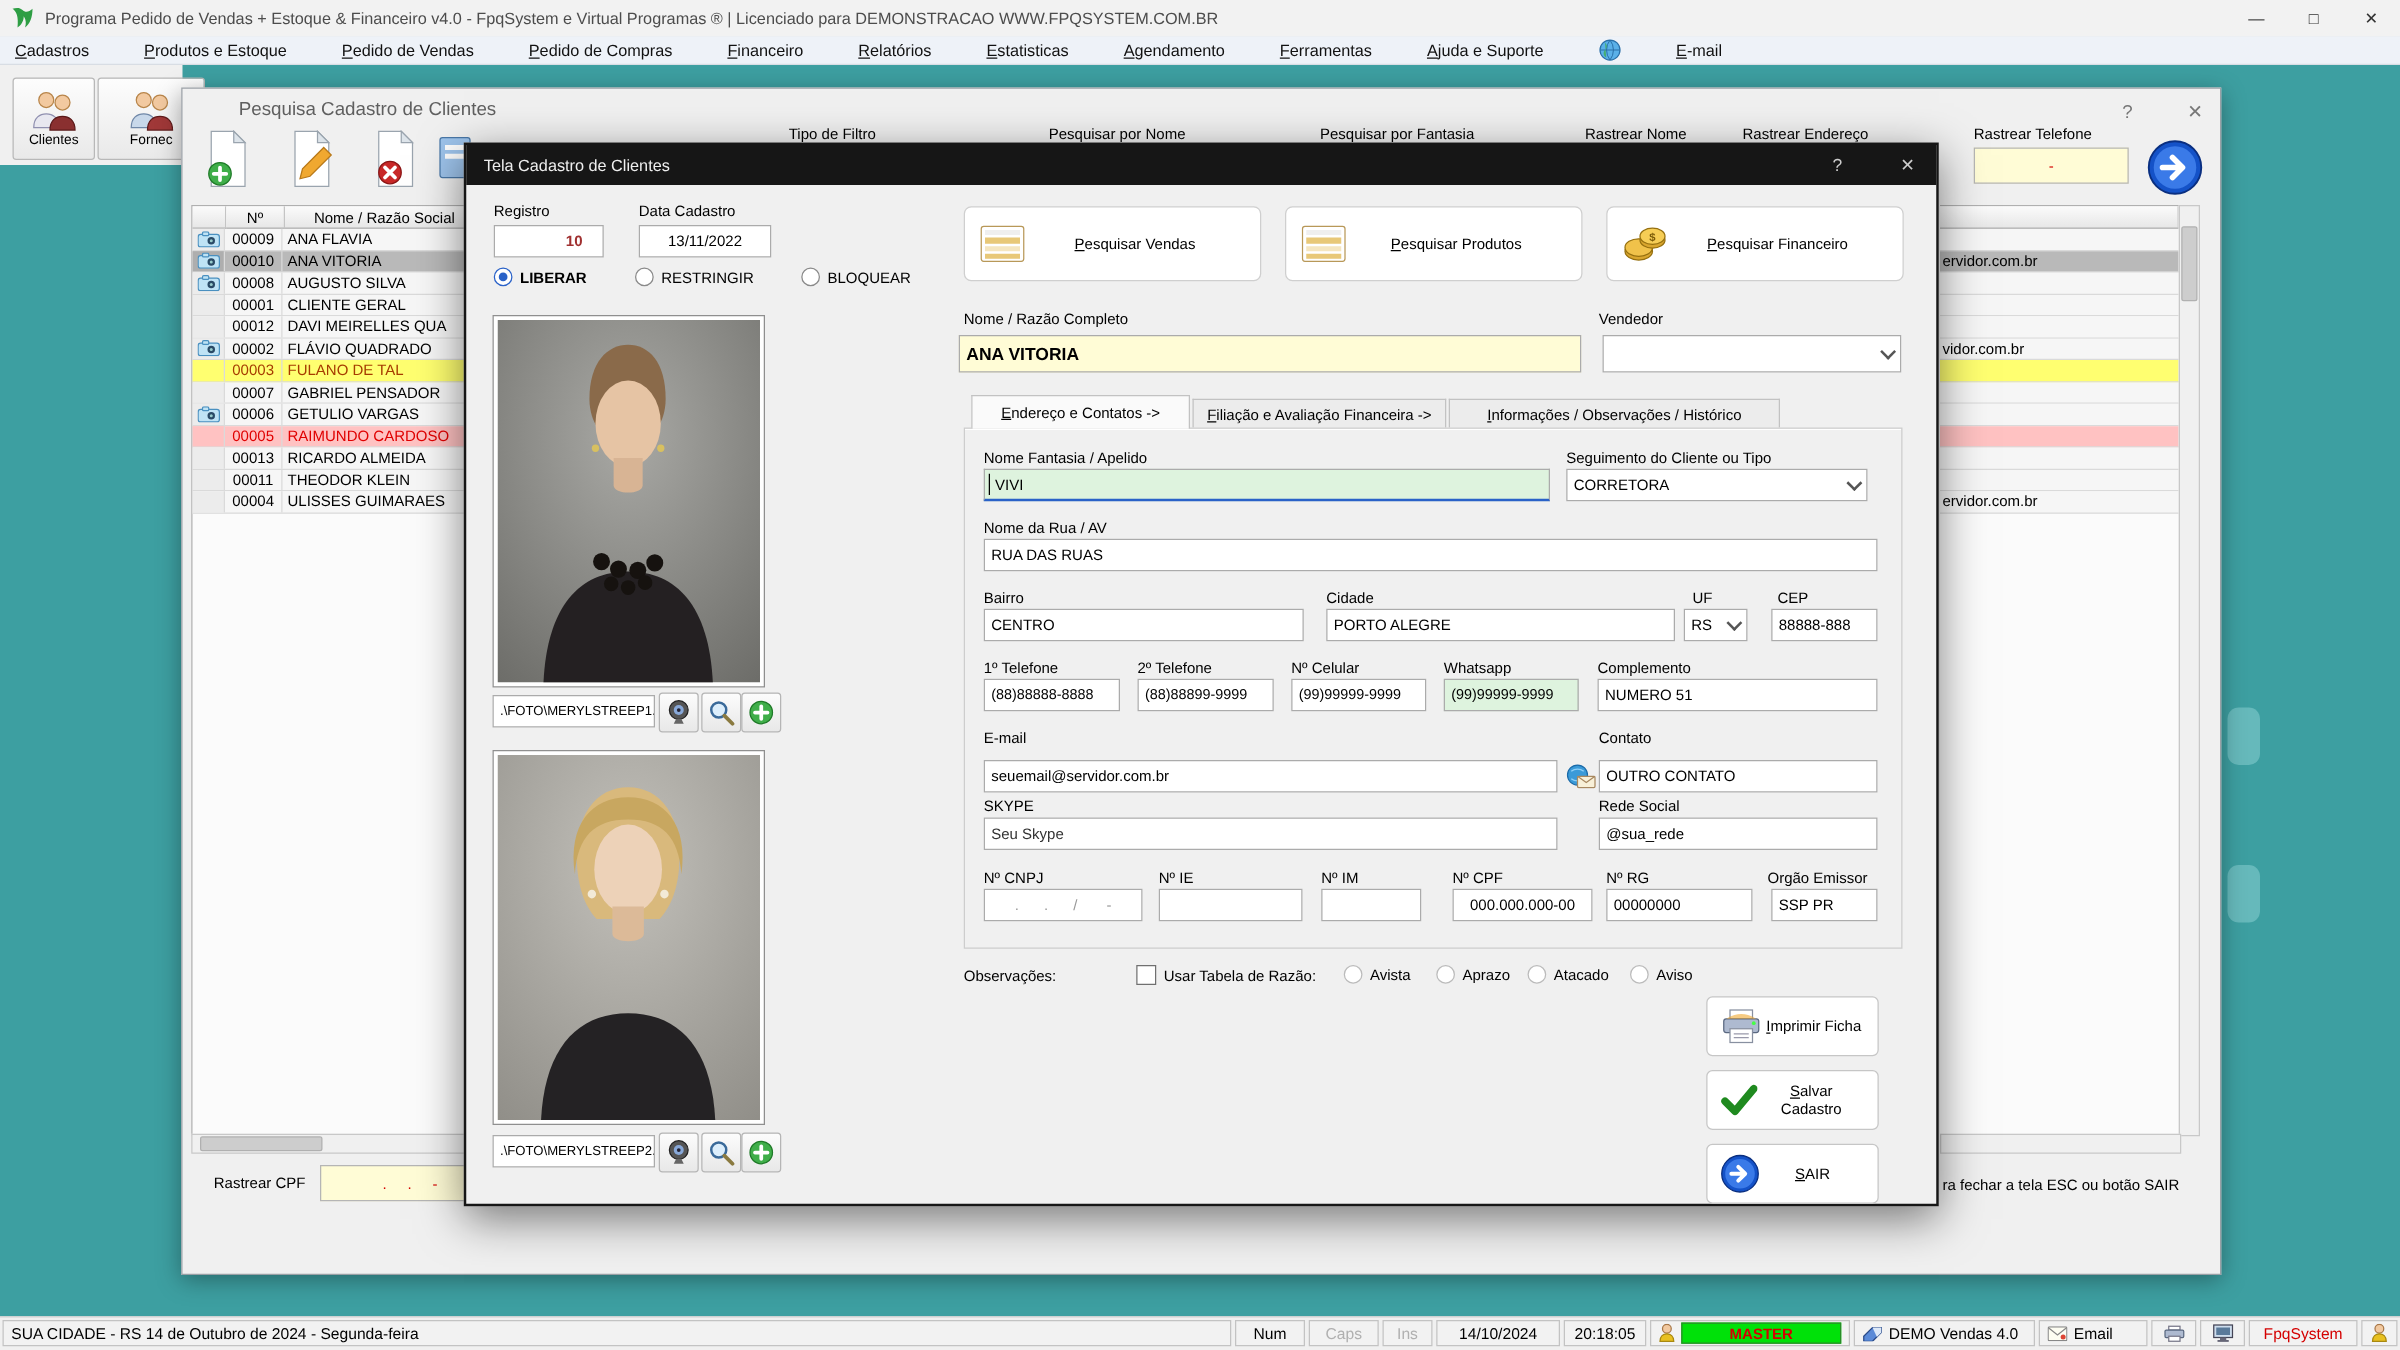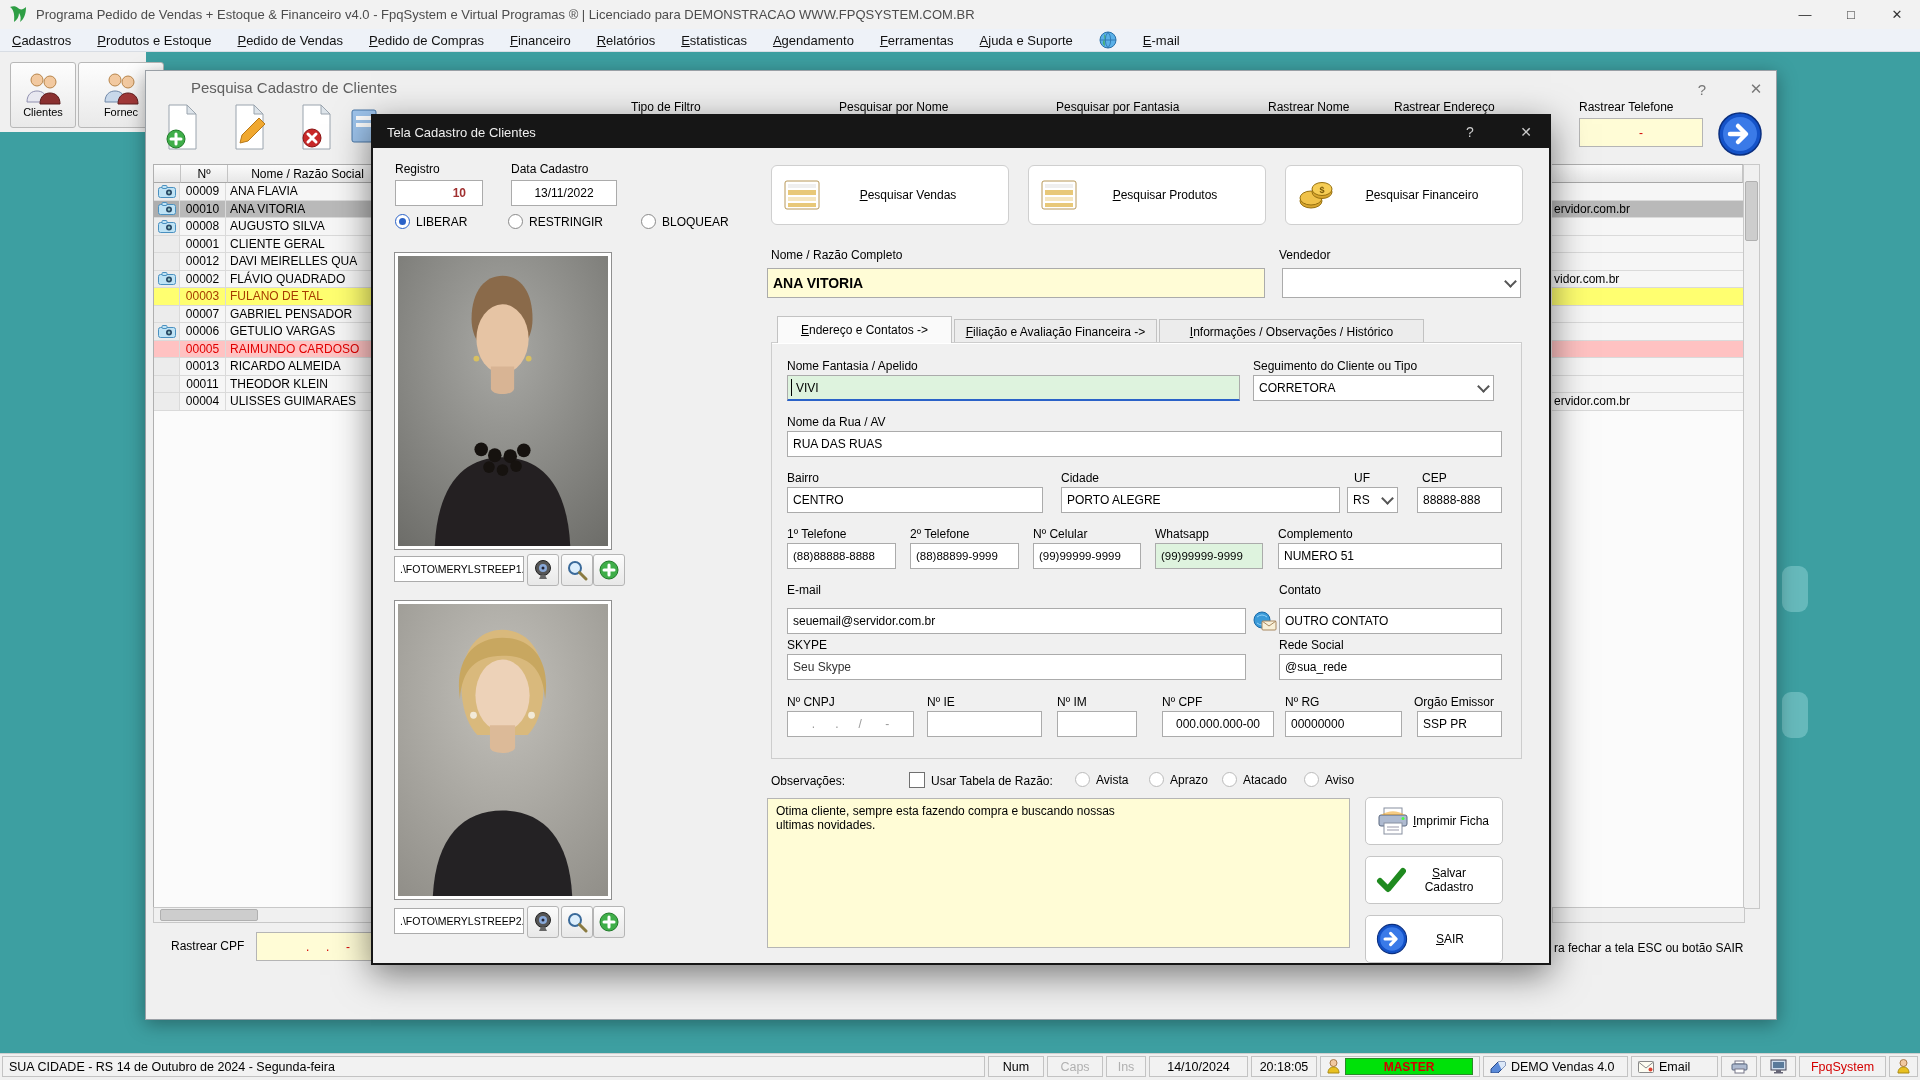--- a/index.html
+++ b/index.html
@@ -7,21 +7,21 @@
        font-family:"Liberation Sans",sans-serif;overflow:hidden;color:#000}
   .u1{display:inline-block}
   .u1::first-letter{text-decoration:underline}
   
   #titlebar{position:absolute;left:0;top:0;width:1920px;height:29px;background:#f2f2f2;
             border-bottom:1px solid #e3e3e3;display:flex;align-items:center}
   #titlebar .ttl{font-size:13px;color:#4c4c4c;margin-left:8px;white-space:nowrap}
   .winctl{width:46px;height:29px;display:flex;align-items:center;justify-content:center;
           font-size:13px;color:#333}
   #menubar{position:absolute;left:0;top:29px;width:1920px;height:23px;background:#eef2f8;
-           border-bottom:1px solid #d8dde4;display:flex;align-items:center;gap:26px;padding-left:12px;box-sizing:border-box}
+           border-bottom:1px solid #d8dde4;display:flex;align-items:center;gap:44px;padding-left:12px;box-sizing:border-box}
   #menubar .mi{font-size:13px;color:#111;white-space:nowrap;cursor:default}
   
   #toolstrip{position:absolute;left:0;top:52px;width:146px;height:80px;background:#f0f0f0}
   .toolbtn{position:absolute;top:10px;height:64px;background:linear-gradient(#fdfdfd,#e9e9e9);
            border:1px solid #b8b8b8;border-radius:3px;display:flex;flex-direction:column;
            align-items:center;justify-content:center;font-size:11px;overflow:hidden}
   
   #swin{position:absolute;left:145px;top:70px;width:1630px;height:948px;background:#f0f0f0;
         border:1px solid #9aa0a6;box-shadow:0 4px 18px rgba(0,0,0,.35)}
   #swin .wtitle{position:absolute;left:45px;top:8px;font-size:15px;color:#5f5f5f}
@@ -365,21 +365,21 @@
   <div class="dbtn" style="left:1084px">?</div>
   <div class="dbtn" style="left:1140px">✕</div>
 
   <span class="lbl" style="left:22px;top:46px">Registro</span>
   <div class="fld" style="left:22px;top:64px;width:88px;height:26px;justify-content:flex-end;padding-right:16px;color:#a03030;font-weight:bold">10</div>
   <span class="lbl" style="left:138px;top:46px">Data Cadastro</span>
   <div class="fld center" style="left:138px;top:64px;width:106px;height:26px">13/11/2022</div>
 
   <div class="rgrp" style="left:22px;top:98px">
     <span class="radio sel"></span>
-    <span style="font-weight:normal">LIBERAR</span>
+    <span style="font-weight:bold">LIBERAR</span>
   </div>
   <div class="rgrp" style="left:135px;top:98px">
     <span class="radio"></span>
     <span>RESTRINGIR</span>
   </div>
   <div class="rgrp" style="left:268px;top:98px">
     <span class="radio"></span>
     <span>BLOQUEAR</span>
   </div>
 
@@ -602,22 +602,20 @@
     <span>Aprazo</span>
   </div>
   <div class="rgrp dis" style="left:849px;top:656px">
     <span class="radio dis"></span>
     <span>Atacado</span>
   </div>
   <div class="rgrp dis" style="left:931px;top:656px">
     <span class="radio dis"></span>
     <span>Aviso</span>
   </div>
-  <div id="obs">Otima cliente, sempre esta fazendo compra e buscando nossas
-ultimas novidades.</div>
 
   <div class="abtn" style="left:992px;top:681px">
     <svg width="34" height="30" viewBox="0 0 34 30">
         <rect x="8" y="2" width="18" height="7" fill="#fff" stroke="#8890a0"></rect>
         <rect x="3" y="9" width="28" height="11" rx="2" fill="#aebad0" stroke="#5a6880"></rect>
         <circle cx="27" cy="12.5" r="1.5" fill="#4f4"></circle>
         <rect x="8" y="17" width="18" height="11" fill="#fff" stroke="#8890a0"></rect>
         <path d="M11 21h12M11 24h12" stroke="#99a"></path>
         <path d="M5 9c8-5 16-5 24 0z" fill="#f0a830" opacity=".6"></path>
       </svg>

